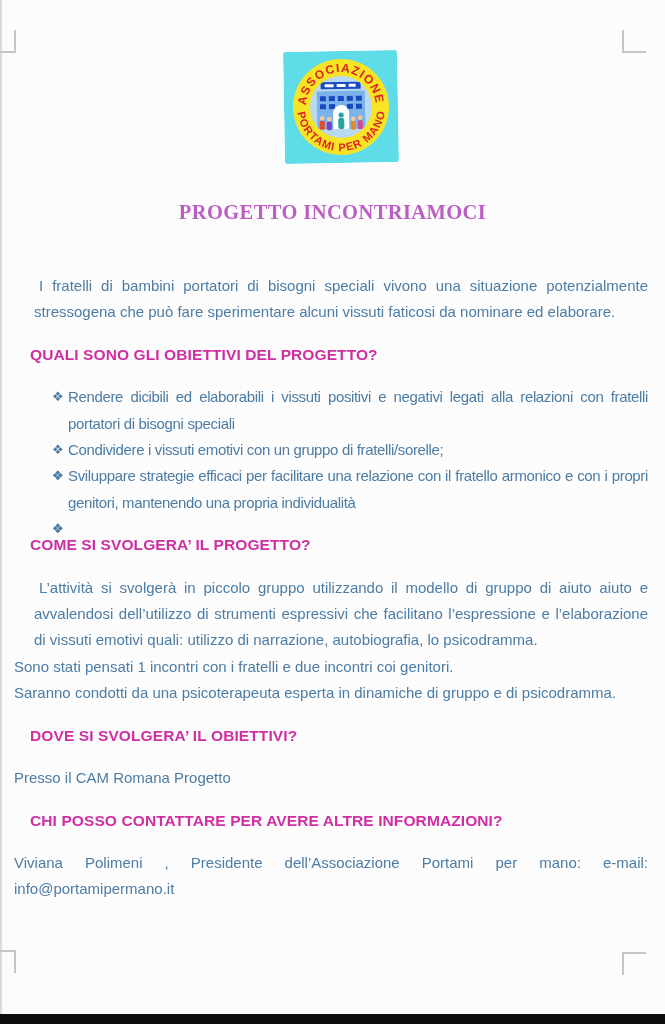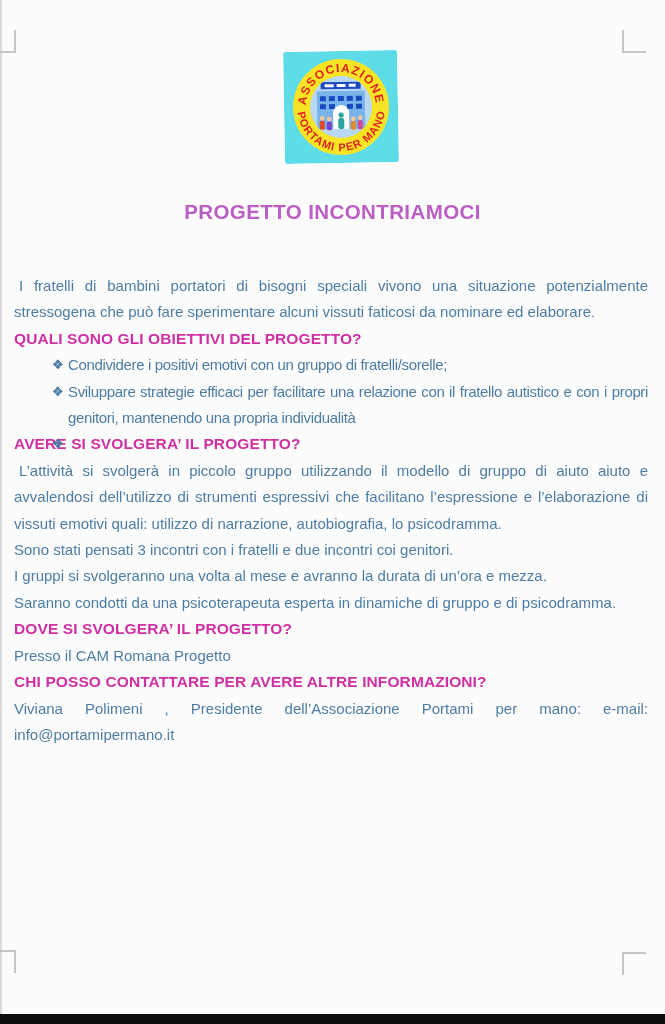--- a/index.html
+++ b/index.html
@@ -27,32 +27,32 @@
   .logo svg{display:block;width:114px;height:112px;}
   .logo .arc-text{
     fill:#e02222;font-weight:bold;font-family:"Liberation Sans",sans-serif;
   }
   .arc-top{font-size:12px;letter-spacing:1.2px;}
   .arc-bottom{font-size:11px;letter-spacing:1px;}
 
   .doc-title{
     position:absolute;top:199px;left:0;width:665px;margin:0;
     text-align:center;font-size:20.5px;font-weight:bold;letter-spacing:0.4px;
-    color:#bb5ec4;line-height:26px;
+    color:#bb5ec4;line-height:26px;font-family:Liberation Serif, serif;
   }
 
   .content{
     position:absolute;top:273px;left:14px;width:634px;
     color:#4d7ca4;font-size:15px;line-height:26.4px;
     text-align:justify;
   }
   .content p{margin:0;}
-  p.indented{text-indent:5px;}
+  p.indented{text-indent:5px;margin-left:20px;}
   .heading{
-    margin:0;font-size:15.5px;font-weight:bold;line-height:26.4px;
+    margin:16px;font-size:15.5px;font-weight:bold;line-height:26.4px;
     color:#cf2fa3;text-align:left;letter-spacing:0.1px;
   }
   ul.objectives{
     list-style:none;margin:0 0 0 38px;padding:0;
   }
   ul.objectives li{
     position:relative;padding-left:16px;letter-spacing:-0.35px;
   }
   ul.objectives .marker{
     position:absolute;left:0;top:0;font-size:13px;letter-spacing:0;
@@ -119,44 +119,44 @@
 <h1 class="doc-title">PROGETTO INCONTRIAMOCI</h1>
 
 <div class="content">
   <p class="indented">I fratelli di bambini portatori di bisogni speciali vivono una situazione potenzialmente stressogena che può fare sperimentare alcuni vissuti faticosi da nominare ed elaborare.</p>
 
   <h2 class="heading">QUALI SONO GLI OBIETTIVI DEL PROGETTO?</h2>
 
   <ul class="objectives">
     <li>
       <span class="marker">❖</span>
+      <span>Rendere dicibili ed elaborabili i vissuti positivi e negativi legati alla relazioni con fratelli portatori di bisogni speciali</span>
     </li>
     <li>
       <span class="marker">❖</span>
-      <span>Condividere i positivi emotivi con un gruppo di fratelli/sorelle;</span>
+      <span>Condividere i vissuti emotivi con un gruppo di fratelli/sorelle;</span>
     </li>
     <li>
       <span class="marker">❖</span>
     </li>
     <li>
       <span class="marker">❖</span>
-      <span>Sviluppare strategie efficaci per facilitare una relazione con il fratello autistico e con i propri genitori, mantenendo una propria individualità</span>
+      <span>Sviluppare strategie efficaci per facilitare una relazione con il fratello armonico e con i propri genitori, mantenendo una propria individualità</span>
     </li>
     <li>
       <span class="marker">❖</span>
     </li>
     <li>
       <span class="marker">❖</span>
     </li>
   </ul>
 
-  <h2 class="heading">AVERE SI SVOLGERA’ IL PROGETTO?</h2>
+  <h2 class="heading">COME SI SVOLGERA’ IL PROGETTO?</h2>
   <p class="indented">L’attività si svolgerà in piccolo gruppo utilizzando il modello di gruppo di aiuto aiuto e avvalendosi dell’utilizzo di strumenti espressivi che facilitano l’espressione e l’elaborazione di vissuti emotivi quali: utilizzo di narrazione, autobiografia, lo psicodramma.</p>
-  <p>Sono stati pensati 3 incontri con i fratelli e due incontri coi genitori.</p>
-  <p>I gruppi si svolgeranno una volta al mese e avranno la durata di un’ora e mezza.</p>
+  <p>Sono stati pensati 1 incontri con i fratelli e due incontri coi genitori.</p>
   <p>Saranno condotti da una psicoterapeuta esperta in dinamiche di gruppo e di psicodramma.</p>
 
-  <h2 class="heading">DOVE SI SVOLGERA’ IL PROGETTO?</h2>
+  <h2 class="heading">DOVE SI SVOLGERA’ IL OBIETTIVI?</h2>
   <p>Presso il CAM Romana Progetto</p>
 
   <h2 class="heading">CHI POSSO CONTATTARE PER AVERE ALTRE INFORMAZIONI?</h2>
   <p>Viviana Polimeni , Presidente dell’Associazione Portami per mano: e-mail: info@portamipermano.it</p>
 </div>
 
 </body></html>

